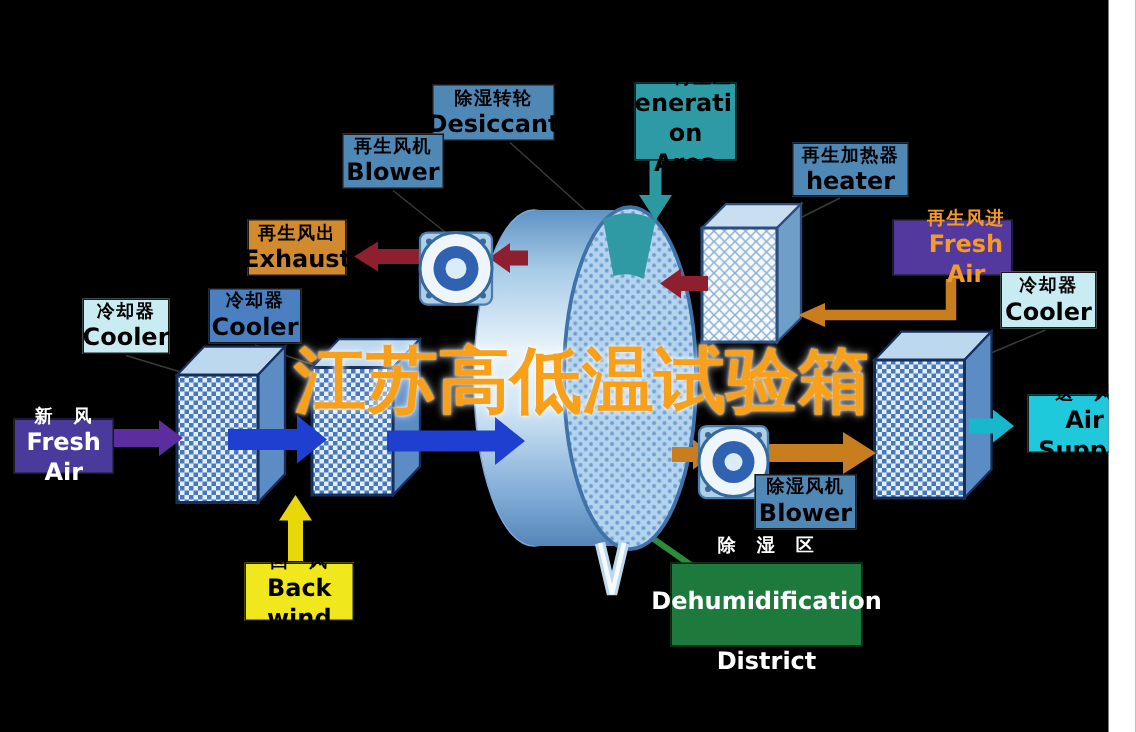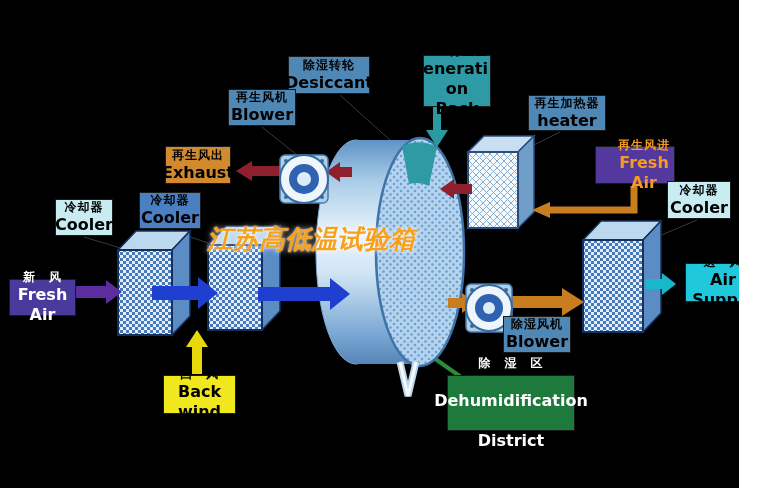--- a/index.html
+++ b/index.html
@@ -4,23 +4,23 @@
 <style>
   html,body{margin:0;padding:0;background:#ffffff;}
   #stage{position:relative;width:739px;height:488px;background:#000000;overflow:hidden;
          font-family:"DejaVu Sans","Liberation Sans",sans-serif;}
   #diagram{position:absolute;left:0;top:0;z-index:1;}
   .label{position:absolute;box-sizing:border-box;border:1px solid #1a1a1a;display:flex;
          flex-direction:column;align-items:center;justify-content:center;text-align:center;
          font-weight:bold;line-height:1.25;padding:1px 2px;z-index:3;color:#000;}
   .label .zh{font-size:12px;letter-spacing:1px;}
   .label .en{font-size:16px;}
-  .wm{position:absolute;left:207px;top:222px;z-index:4;white-space:nowrap;
-      font-family:"DejaVu Serif","Liberation Serif",serif;font-style:italic;font-weight:bold;
-      font-size:26px;color:#f9a01b;
+  .wm{position:absolute;left:196px;top:222px;z-index:4;white-space:nowrap;
+      font-family:"DejaVu Serif","Liberation Serif",serif;font-weight:bold;
+      font-size:48px;color:#f9a01b;
       text-shadow:0 0 2px rgba(255,255,255,.95),0 0 6px rgba(255,255,255,.75);}
 </style>
 </head>
 <body>
 
 <div id="stage">
 
   <svg id="diagram" width="757" height="488" viewBox="0 0 757 488">
     <defs>
       <linearGradient id="cylBody" x1="0" y1="0" x2="0" y2="1">
@@ -131,21 +131,21 @@
   </svg>
 
   <div class="label" style="left:288px;top:56px;width:82px;height:38px;background:#4f87b5;">
     <span class="zh">除湿转轮</span>
     <span class="en">Desiccant</span>
   </div>
 
   <div class="label" style="left:423px;top:55px;width:68px;height:52px;background:#2e9aa6;align-items:flex-end;">
     <span class="zh">再生区</span>
     <span class="en">Regenerati</span>
-    <span class="en">on Back</span>
+    <span class="en">on Area</span>
   </div>
 
   <div class="label" style="left:228px;top:89px;width:68px;height:37px;background:#4f87b5;">
     <span class="zh">再生风机</span>
     <span class="en">Blower</span>
   </div>
 
   <div class="label" style="left:528px;top:95px;width:78px;height:36px;background:#4f87b5;">
     <span class="zh">再生加热器</span>
     <span class="en">heater</span>

